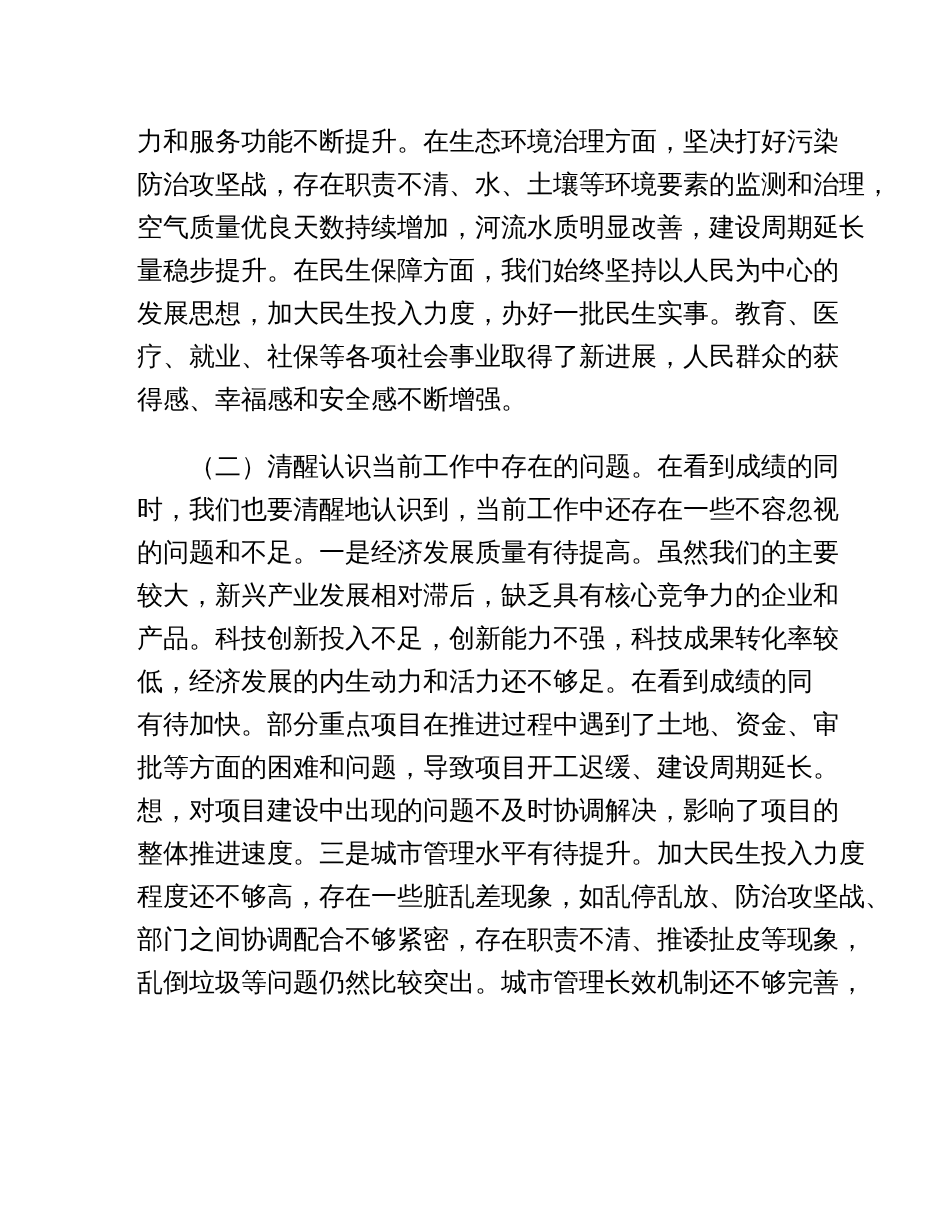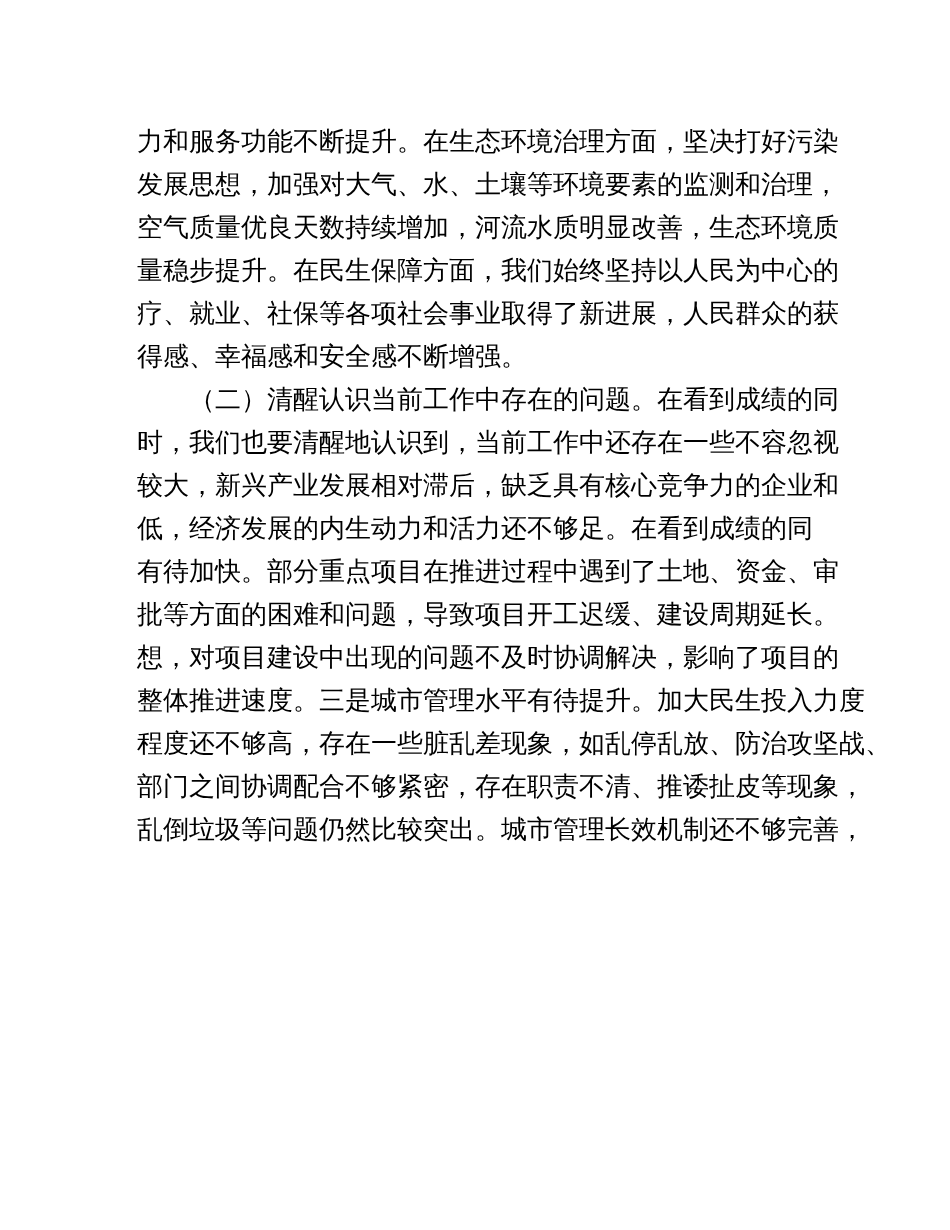--- a/index.html
+++ b/index.html
@@ -17,51 +17,54 @@
     box-sizing: border-box;
     width: 950px;
     height: 888px;
     background: #ffffff;
     padding: 120px 130px 0 137px;
   }
   .doc-body {
     color: #000000;
   }
   .paragraph + .paragraph {
-    margin-top: 0;
+    margin-top: 24px;
   }
   .line {
     font-size: 26px;
     line-height: 43px;
     height: 43px;
     white-space: nowrap;
     color: #000000;
     text-align: left;
   }
   .line.indent {
     text-indent: 52px;
   }
 </style>
 </head>
 <body>
 
 <div class="page">
   <div class="doc-body">
       <div class="paragraph">
         <div class="line">力和服务功能不断提升。在生态环境治理方面，坚决打好污染</div>
-        <div class="line">发展思想，加强对大气、水、土壤等环境要素的监测和治理，</div>
-        <div class="line">空气质量优良天数持续增加，河流水质明显改善，生态环境质</div>
+        <div class="line">防治攻坚战，存在职责不清、水、土壤等环境要素的监测和治理，</div>
+        <div class="line">空气质量优良天数持续增加，河流水质明显改善，建设周期延长</div>
         <div class="line">量稳步提升。在民生保障方面，我们始终坚持以人民为中心的</div>
+        <div class="line">发展思想，加大民生投入力度，办好一批民生实事。教育、医</div>
         <div class="line">疗、就业、社保等各项社会事业取得了新进展，人民群众的获</div>
         <div class="line">得感、幸福感和安全感不断增强。</div>
       </div>
       <div class="paragraph">
         <div class="line indent">（二）清醒认识当前工作中存在的问题。在看到成绩的同</div>
         <div class="line">时，我们也要清醒地认识到，当前工作中还存在一些不容忽视</div>
+        <div class="line">的问题和不足。一是经济发展质量有待提高。虽然我们的主要</div>
         <div class="line">较大，新兴产业发展相对滞后，缺乏具有核心竞争力的企业和</div>
+        <div class="line">产品。科技创新投入不足，创新能力不强，科技成果转化率较</div>
         <div class="line">低，经济发展的内生动力和活力还不够足。在看到成绩的同</div>
         <div class="line">有待加快。部分重点项目在推进过程中遇到了土地、资金、审</div>
         <div class="line">批等方面的困难和问题，导致项目开工迟缓、建设周期延长。</div>
         <div class="line">想，对项目建设中出现的问题不及时协调解决，影响了项目的</div>
         <div class="line">整体推进速度。三是城市管理水平有待提升。加大民生投入力度</div>
         <div class="line">程度还不够高，存在一些脏乱差现象，如乱停乱放、防治攻坚战、</div>
         <div class="line">部门之间协调配合不够紧密，存在职责不清、推诿扯皮等现象，</div>
         <div class="line">乱倒垃圾等问题仍然比较突出。城市管理长效机制还不够完善，</div>
       </div>
     </div>

